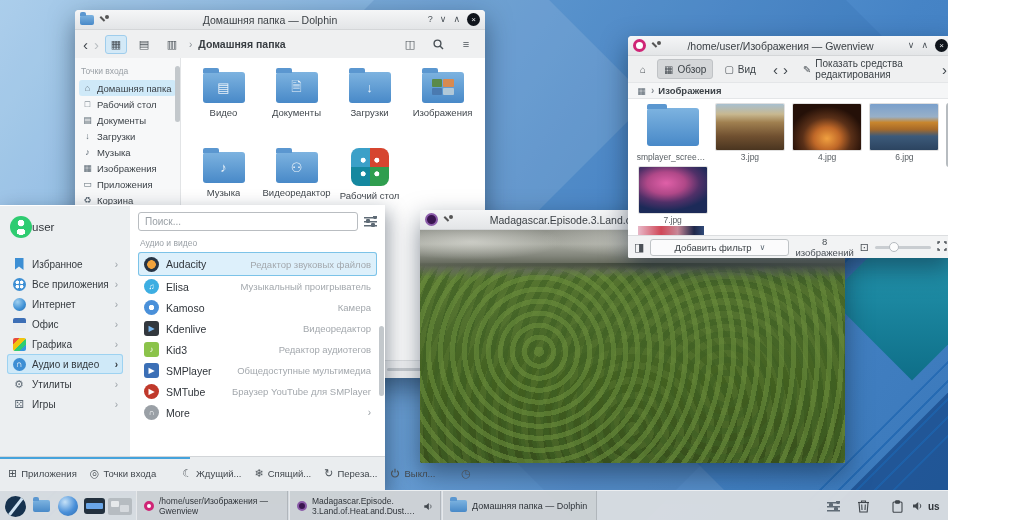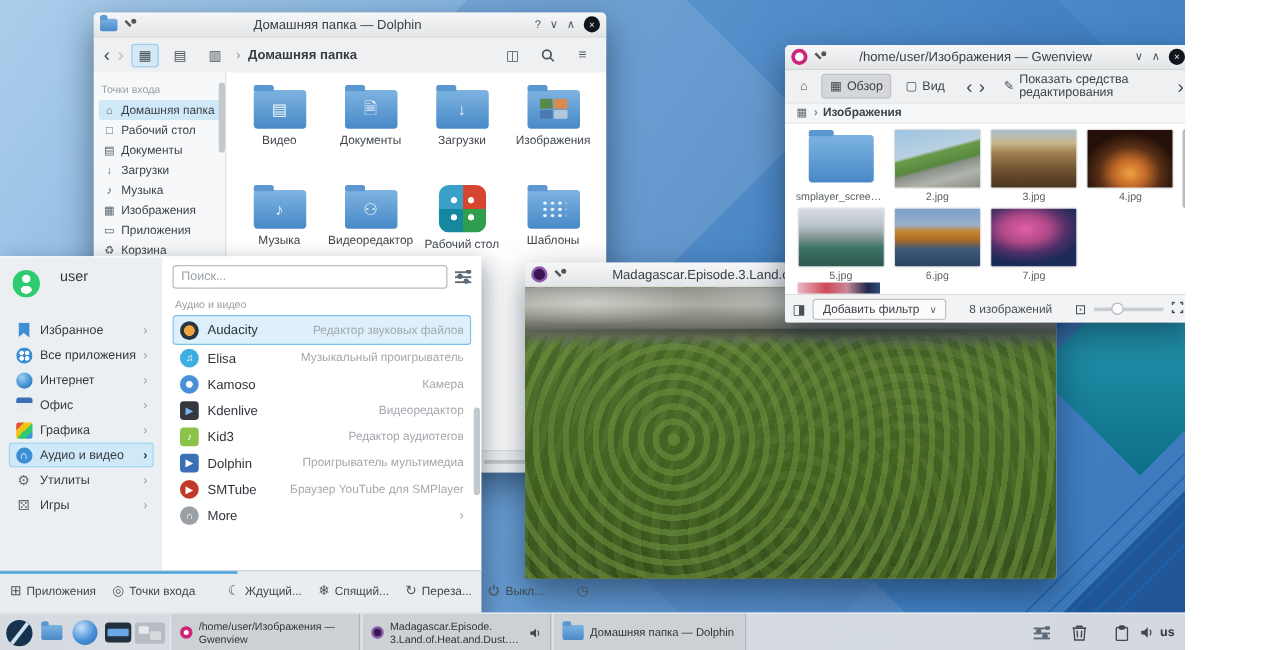--- a/index.html
+++ b/index.html
@@ -88,21 +88,21 @@
 .thumb{display:flex;flex-direction:column;align-items:center;gap:2px}
 .timg{width:68px;height:46px;border-radius:1px;box-shadow:0 0 0 1px rgba(0,0,0,.12)}
 .thumb.sel .timg{box-shadow:0 0 0 2px #8fcdef}
 .thumb.sel{background:#eaf6fd;border-radius:2px}
 .tlabel{font-size:8.5px;color:#5a6065;max-width:72px;white-space:nowrap;overflow:hidden;text-overflow:ellipsis}
 .tfold{width:52px;height:38px;margin:4px 0;border-radius:3px}
 .tfold::before{height:5px;top:-4px}
 .g-scroll{position:absolute;right:1px;top:4px;width:6px;height:64px;border-radius:3px;background:#b7bcc0}
 .sliver{position:absolute;left:10px;bottom:0;width:66px;height:9px;background:linear-gradient(90deg,#e8b8c8,#d04858 35%,#c88898 60%,#20284a 85%,#304a78)}
 .g-bar{height:23px;border-top:1px solid #dcdee0;background:#f2f3f4;display:flex;align-items:center;gap:6px;padding:0 6px}
-.g-filter{display:flex;align-items:center;gap:8px;height:17px;padding:0 7px;border:1px solid #bfc3c6;border-radius:3px;background:#fbfbfc;font-size:9.5px;color:#3c4247}
+.g-filter{display:flex;align-items:center;gap:8px;height:17px;padding:0 23px;border:1px solid #bfc3c6;border-radius:3px;background:#fbfbfc;font-size:9.5px;color:#3c4247}
 .g-status{flex:1;text-align:center;font-size:9.5px;color:#4a5056}
 .g-zoomslider{width:56px}
 .g-zoomslider .knob{left:14px}
 .half-ico{font-size:11px;color:#4a5056}
 
 
 #smplayer{left:420px;top:210px;width:425px;height:253px;z-index:20}
 .sm-logo{width:13px;height:13px;border-radius:50%;background:#3a1550;border:2.5px solid #8a5aa8}
 .video{height:234px;position:relative;overflow:hidden;
  background:
@@ -114,21 +114,21 @@
  repeating-radial-gradient(circle at 72% 68%,rgba(62,95,35,.6) 0 6px,rgba(0,0,0,0) 6px 13px),
  repeating-radial-gradient(circle at 50% 85%,rgba(90,120,50,.45) 0 7px,rgba(0,0,0,0) 7px 15px),
  linear-gradient(180deg,#6e7a64 14%,#55742f 22%,#4c6b2b 40%,#42601f 65%,#374f1c 100%)}
 .ridge{position:absolute;left:0;right:0;top:14%;height:10px;background:radial-gradient(ellipse 70% 100% at 50% 0,rgba(40,50,35,.55),transparent 80%)}
 
 
 #launcher{position:absolute;left:0;top:205px;width:385px;height:285px;z-index:40;display:flex;flex-direction:column;
  box-shadow:4px 6px 18px rgba(10,25,45,.4);background:#fff;border-top:1px solid rgba(255,255,255,.5)}
 .k-main{flex:1;display:flex;min-height:0}
 .k-left{width:130px;background:rgba(235,238,241,.97);padding:10px 6px 0;display:flex;flex-direction:column}
-.k-user{display:flex;align-items:flex-start;gap:16px;padding:0 4px;margin-bottom:16px}
+.k-user{display:flex;align-items:center;gap:0;padding:0 4px;margin-bottom:16px}
 .avatar{width:22px;height:22px;border-radius:50%;flex-shrink:0;
  background:radial-gradient(circle at 50% 32%,#fff 3px,transparent 3.6px),radial-gradient(ellipse 7px 5px at 50% 72%,#fff 60%,transparent 65%),#2ecc71}
 .k-user-name{font-size:11.5px;color:#31363b}
 .cat-row{display:flex;align-items:center;gap:6px;height:20px;padding:0 5px;border-radius:3px;margin:0 1px}
 .cat-row.sel{background:#cfe9f8;box-shadow:0 0 0 1px #9dd2f1 inset}
 .cat-label{font-size:10px;color:#353a3f;flex:1;white-space:nowrap;overflow:hidden}
 .cat-chev{font-size:10px;color:#9aa0a6}
 .cat-row.sel .cat-chev{color:#31363b;font-weight:bold}
 .cat-ico{width:14px;height:14px;display:flex;align-items:center;justify-content:center;flex-shrink:0;font-size:11px}
 .ci-fav{width:9px;height:12px;background:#3d8fd4;clip-path:polygon(0 0,100% 0,100% 100%,50% 70%,0 100%)}
@@ -317,26 +317,20 @@
         <div class="fitem">
           <span class="fold f-lg">
               <span class="fg">⚇</span>
             </span>
           <span class="flabel">Видеоредактор</span>
         </div>
         <div class="fitem">
           <span class="kde-ico"></span>
           <span class="flabel">Рабочий стол</span>
         </div>
-        <div class="fitem">
-          <span class="fold f-lg">
-              <span class="dots-glyph"></span>
-            </span>
-          <span class="flabel">Шаблоны</span>
-        </div>
       </div>
     </div>
     <div class="d-status">
       <span class="slider">
           <span class="knob"></span>
         </span>
     </div>
   </div>
 
   <div class="window" id="smplayer">
@@ -391,34 +385,26 @@
       <span class="side-ico">▦</span>
       <span class="crumb-sep">›</span>
       <span>Изображения</span>
     </div>
     <div class="g-view">
       <div class="thumb">
         <span class="fold tfold"></span>
         <span class="tlabel">smplayer_screensh...</span>
       </div>
       <div class="thumb">
-        <span class="timg" style="background:linear-gradient(165deg,#9ec4e4 0%,#b8d0e0 38%,#6a9a48 42%,#588840 58%,#8a9088 62%,#b0b4ac 78%,#888c84 100%)"></span>
-        <span class="tlabel">2.jpg</span>
-      </div>
-      <div class="thumb">
         <span class="timg" style="background:linear-gradient(180deg,#a8c0d0 0%,#c8b890 22%,#a08050 40%,#705030 70%,#4a3520 100%)"></span>
         <span class="tlabel">3.jpg</span>
       </div>
       <div class="thumb">
         <span class="timg" style="background:radial-gradient(ellipse 55% 70% at 50% 75%,#f0a040 0%,#c06828 35%,#5a3018 65%,#241008 100%)"></span>
         <span class="tlabel">4.jpg</span>
-      </div>
-      <div class="thumb">
-        <span class="timg" style="background:linear-gradient(180deg,#d8dde2 0%,#b8c2c8 30%,#8a9a96 48%,#3e7468 68%,#2c5850 100%)"></span>
-        <span class="tlabel">5.jpg</span>
       </div>
       <div class="thumb">
         <span class="timg" style="background:linear-gradient(180deg,#7aa0cc 0%,#98b0c8 28%,#c8862e 40%,#a86a28 55%,#3c5a7a 70%,#2c4460 100%)"></span>
         <span class="tlabel">6.jpg</span>
       </div>
       <div class="thumb">
         <span class="timg" style="background:radial-gradient(ellipse 70% 60% at 40% 35%,#e060a8 0%,#b04888 40%,#503068 70%,#1c2a58 100%)"></span>
         <span class="tlabel">7.jpg</span>
       </div>
       <div class="sliver"></div>
@@ -529,22 +515,22 @@
           <span class="app-name">Kdenlive</span>
           <span class="app-desc">Видеоредактор</span>
         </div>
         <div class="app-row">
           <span class="app-ico ai-kid3">♪</span>
           <span class="app-name">Kid3</span>
           <span class="app-desc">Редактор аудиотегов</span>
         </div>
         <div class="app-row">
           <span class="app-ico ai-smplayer">▶</span>
-          <span class="app-name">Dolphin</span>
-          <span class="app-desc">Проигрыватель мультимедиа</span>
+          <span class="app-name">SMPlayer</span>
+          <span class="app-desc">Общедоступные мультимедиа</span>
         </div>
         <div class="app-row">
           <span class="app-ico ai-smtube">▶</span>
           <span class="app-name">SMTube</span>
           <span class="app-desc">Браузер YouTube для SMPlayer</span>
         </div>
         <div class="app-row">
           <span class="app-ico ai-more">∩</span>
           <span class="app-name">More</span>
           <span class="cat-chev">›</span>

